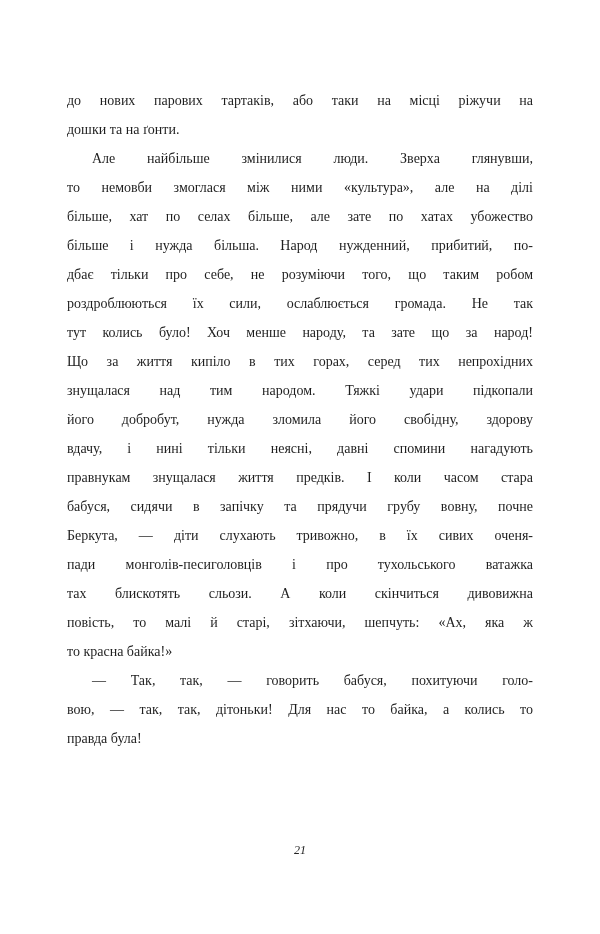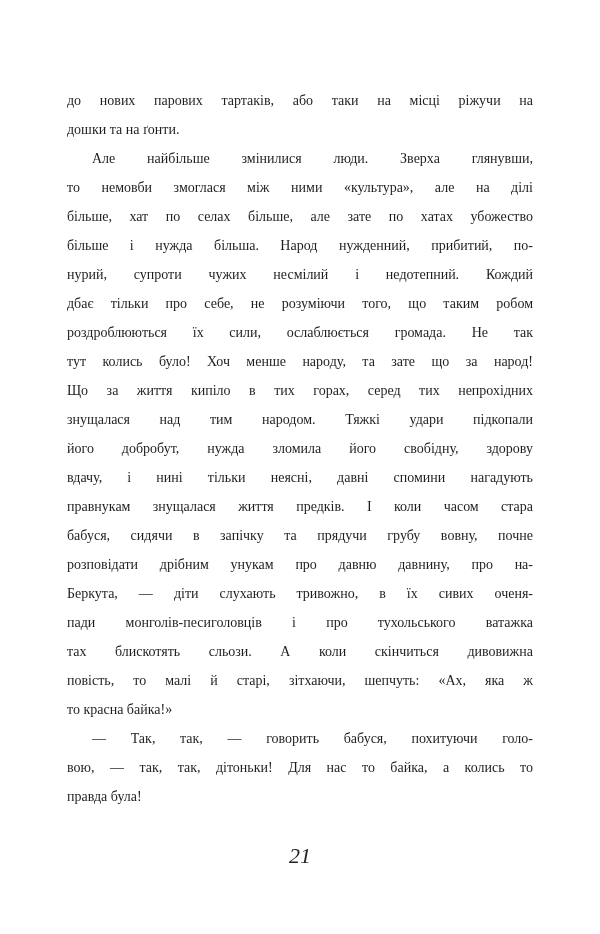--- a/index.html
+++ b/index.html
@@ -43,21 +43,21 @@
       text-align: justify;
       text-align-last: inherit;
     }
     .page-number {
       position: absolute;
       left: 0;
       width: 600px;
       top: 843px;
       text-align: center;
       font-style: italic;
-      font-size: 22px;
+      font-size: 12px;
       color: #222;
     }
   </style>
 </head>
 <body>
 
 <div class="page">
   <span class="line">
       <span class="line-inner">до нових парових тартаків, або таки на місці ріжучи на</span>
     </span>
@@ -68,23 +68,20 @@
       <span class="line-inner">Але найбільше змінилися люди. Зверха глянувши,</span>
     </span>
   <span class="line">
       <span class="line-inner">то немовби змоглася між ними «культура», але на ділі</span>
     </span>
   <span class="line">
       <span class="line-inner">більше, хат по селах більше, але зате по хатах убожество</span>
     </span>
   <span class="line">
       <span class="line-inner">більше і нужда більша. Народ нужденний, прибитий, по-</span>
-    </span>
-  <span class="line">
-      <span class="line-inner">нурий, супроти чужих несмілий і недотепний. Кождий</span>
     </span>
   <span class="line">
       <span class="line-inner">дбає тільки про себе, не розуміючи того, що таким робом</span>
     </span>
   <span class="line">
       <span class="line-inner">роздроблюються їх сили, ослаблюється громада. Не так</span>
     </span>
   <span class="line">
       <span class="line-inner">тут колись було! Хоч менше народу, та зате що за народ!</span>
     </span>
@@ -98,23 +95,20 @@
       <span class="line-inner">його добробут, нужда зломила його свобідну, здорову</span>
     </span>
   <span class="line">
       <span class="line-inner">вдачу, і нині тільки неясні, давні спомини нагадують</span>
     </span>
   <span class="line">
       <span class="line-inner">правнукам знущалася життя предків. І коли часом стара</span>
     </span>
   <span class="line">
       <span class="line-inner">бабуся, сидячи в запічку та прядучи грубу вовну, почне</span>
-    </span>
-  <span class="line">
-      <span class="line-inner">розповідати дрібним унукам про давню давнину, про на-</span>
     </span>
   <span class="line">
       <span class="line-inner">Беркута, — діти слухають тривожно, в їх сивих оченя-</span>
     </span>
   <span class="line">
       <span class="line-inner">пади монголів-песиголовців і про тухольського ватажка</span>
     </span>
   <span class="line">
       <span class="line-inner">тах блискотять сльози. А коли скінчиться дивовижна</span>
     </span>

